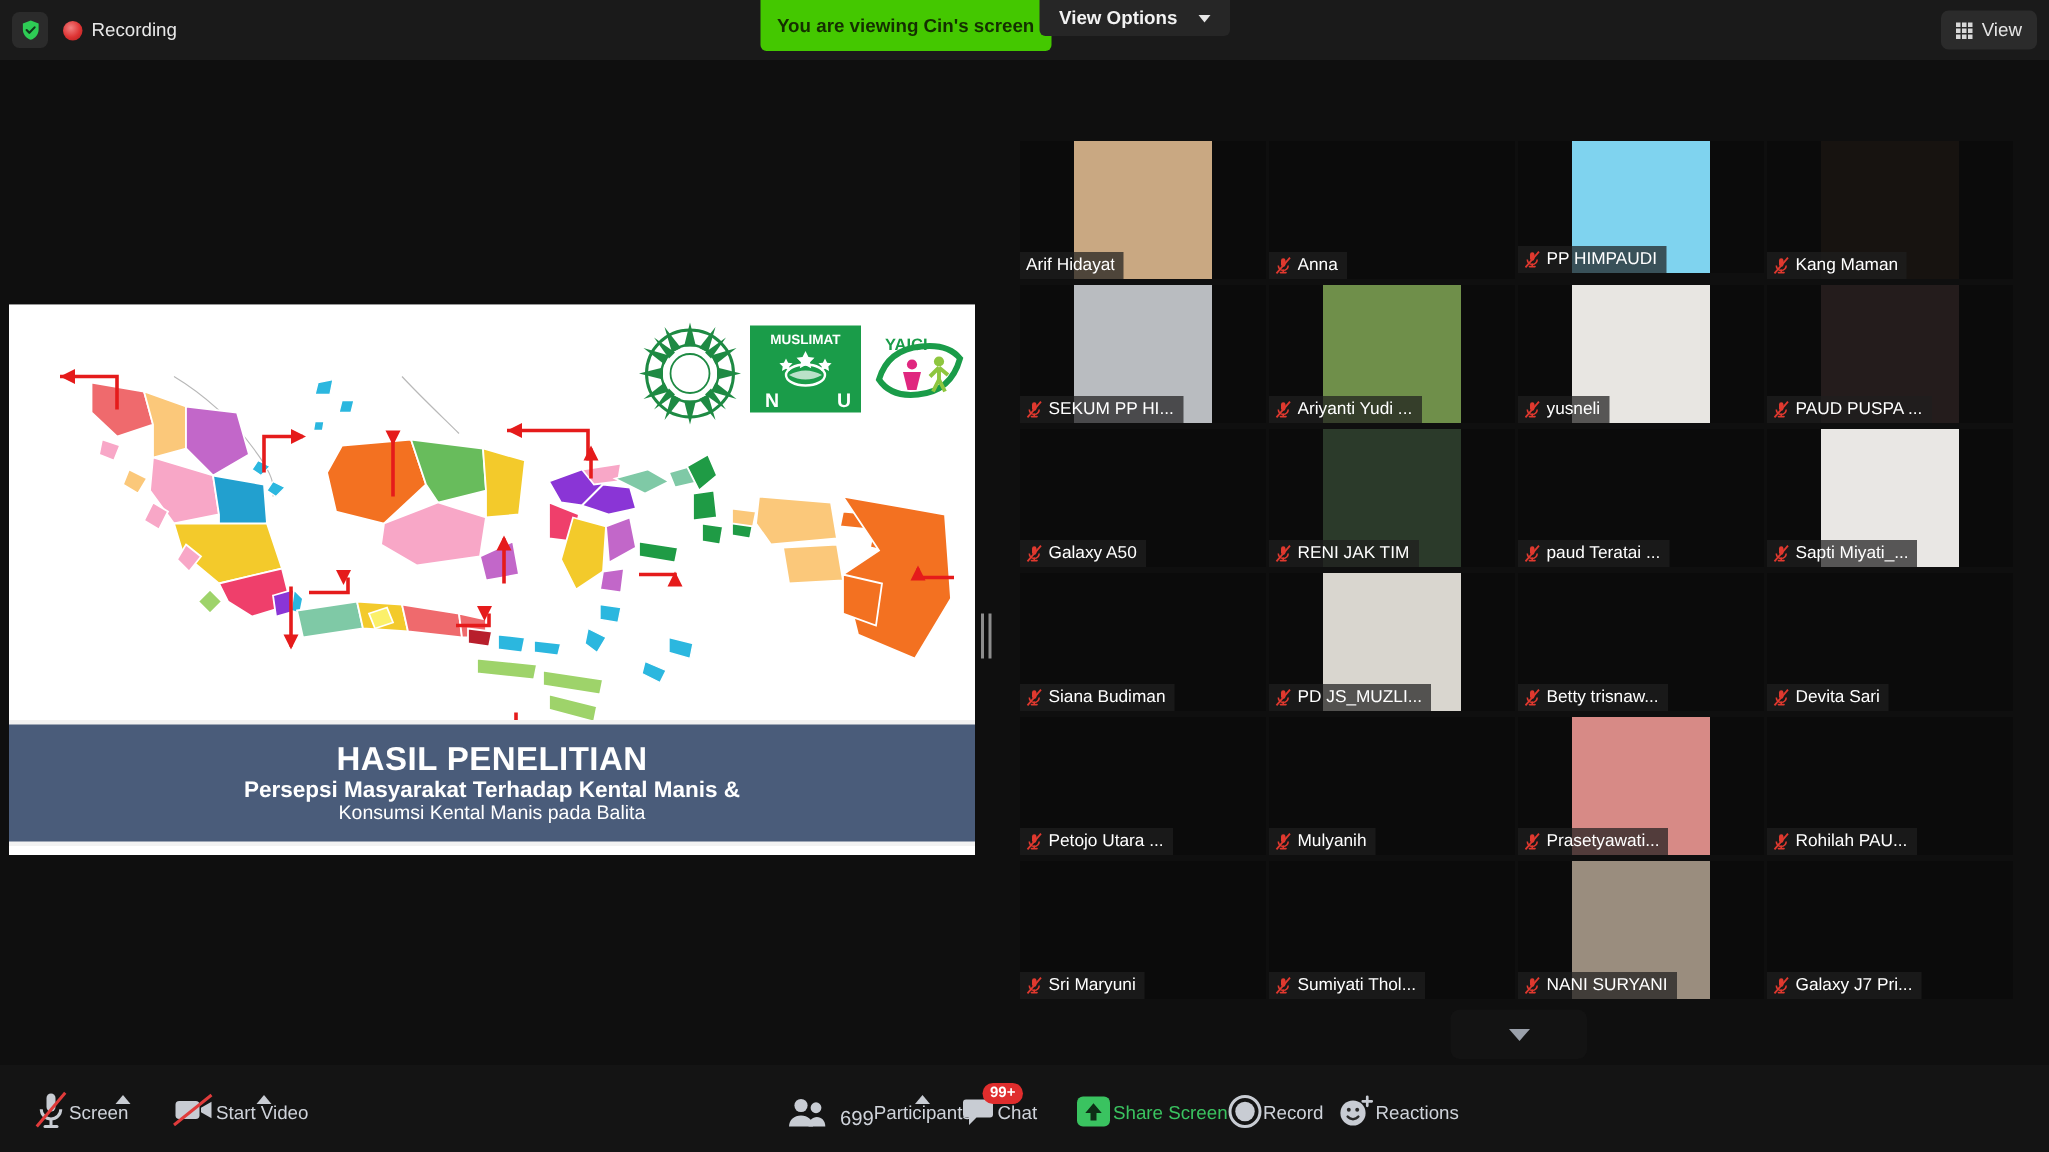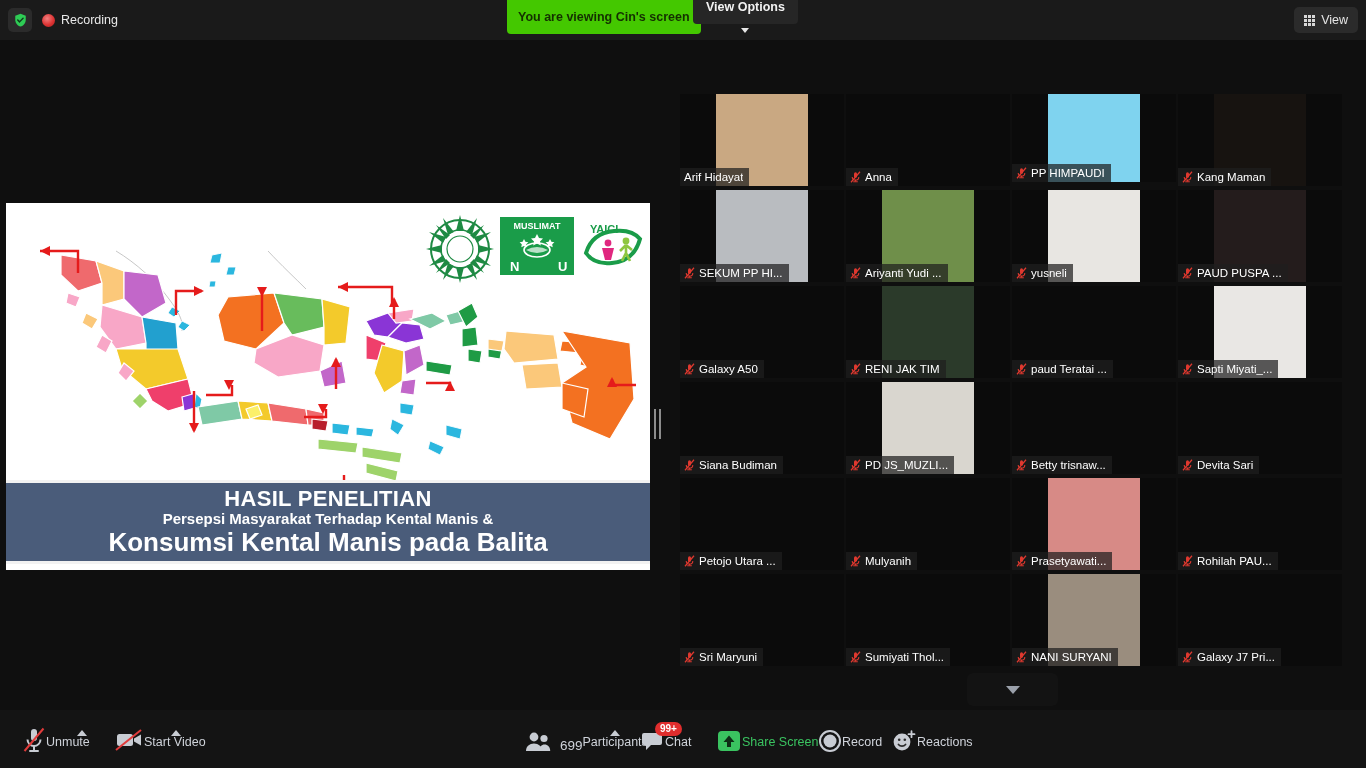--- a/index.html
+++ b/index.html
@@ -35,21 +35,20 @@
     position: absolute; left: 507px; top: 0; height: 24px;
     background: #44c800; border-radius: 0 0 4px 4px;
     display: flex; align-items: center; padding: 17px 11px;
   }
   #viewing-pill span { color: #143000; font-size: 12.5px; font-weight: bold; white-space: nowrap; }
   #viewopts {
     position: absolute; left: 693px; top: 0; height: 24px;
     background: #262626; border-radius: 0 0 4px 4px;
     display: flex; align-items: center; gap: 14px; padding: 0 13px;
     cursor: pointer;
-    flex-direction: column;
   }
   #viewopts .vo-label { color: #f2f2f2; font-size: 12.5px; font-weight: bold; white-space: nowrap; }
   .chev-d { width: 0; height: 0; border-left: 4px solid transparent; border-right: 4px solid transparent; border-top: 5px solid #e6e6e6; }
 
   #view-btn {
     position: absolute; right: 8px; top: 7px; height: 26px;
     background: #2b2b2b; border-radius: 5px;
     display: flex; align-items: center; gap: 6px; padding: 0 10px;
     cursor: pointer;
   }
@@ -68,21 +67,21 @@
   }
   #slide-canvas { position: absolute; inset: 0; }
   #slide-title {
     position: absolute; left: 0; bottom: 6px; width: 644px; height: 84px;
     background: #4a5c7a; border-top: 3px solid #f2f2f2; border-bottom: 3px solid #f2f2f2;
     display: flex; flex-direction: column; align-items: center; justify-content: center;
     color: #ffffff; text-align: center; line-height: 1.12;
   }
   #slide-title .l1 { font-size: 22px; font-weight: bold; letter-spacing: .3px; }
   #slide-title .l2 { font-size: 15px; font-weight: bold; }
-  #slide-title .l3 { font-size: 26px; font-weight: bold; }
+  #slide-title .l3 { font-size: 13px; font-weight: normal; }
 
   #drag-handle {
     position: absolute; left: 651px; top: 368px; width: 12px; height: 32px;
     display: flex; align-items: center; justify-content: center; gap: 3px;
     cursor: col-resize;
   }
   #drag-handle i { width: 2px; height: 30px; background: #8d8d8d; display: block; }
 
   
   #gallery { position: absolute; left: 680px; top: 94px; width: 686px; height: 576px; }
@@ -676,21 +675,21 @@
     <div class="ctl" style="left:22px">
       <span class="ico-box">
         <svg width="24" height="26" viewBox="0 0 24 26">
           <rect x="9" y="2" width="6" height="12" rx="3" fill="#c8ccd3"></rect>
           <path d="M5.5 12.5a6.5 6.5 0 0 0 13 0" fill="none" stroke="#c8ccd3" stroke-width="2"></path>
           <rect x="11" y="19" width="2" height="4" fill="#c8ccd3"></rect>
           <rect x="7" y="23" width="10" height="2" rx="1" fill="#c8ccd3"></rect>
           <line x1="2.5" y1="24" x2="21.5" y2="1.5" stroke="#e03b3b" stroke-width="2"></line>
         </svg>
       </span>
-      <span class="lbl">Unmute</span>
+      <span class="lbl">Screen</span>
     </div>
     <span class="caret-up caret-hit" style="left:77px"></span>
 
     <div class="ctl" style="left:114px">
       <span class="ico-box">
         <svg width="30" height="26" viewBox="0 0 30 26">
           <rect x="3" y="7" width="16" height="12" rx="2.5" fill="#c8ccd3"></rect>
           <path d="M20 11.5 L27 7.5 v11 L20 14.5 Z" fill="#c8ccd3"></path>
           <line x1="2" y1="23" x2="27" y2="3" stroke="#e03b3b" stroke-width="2"></line>
         </svg>

